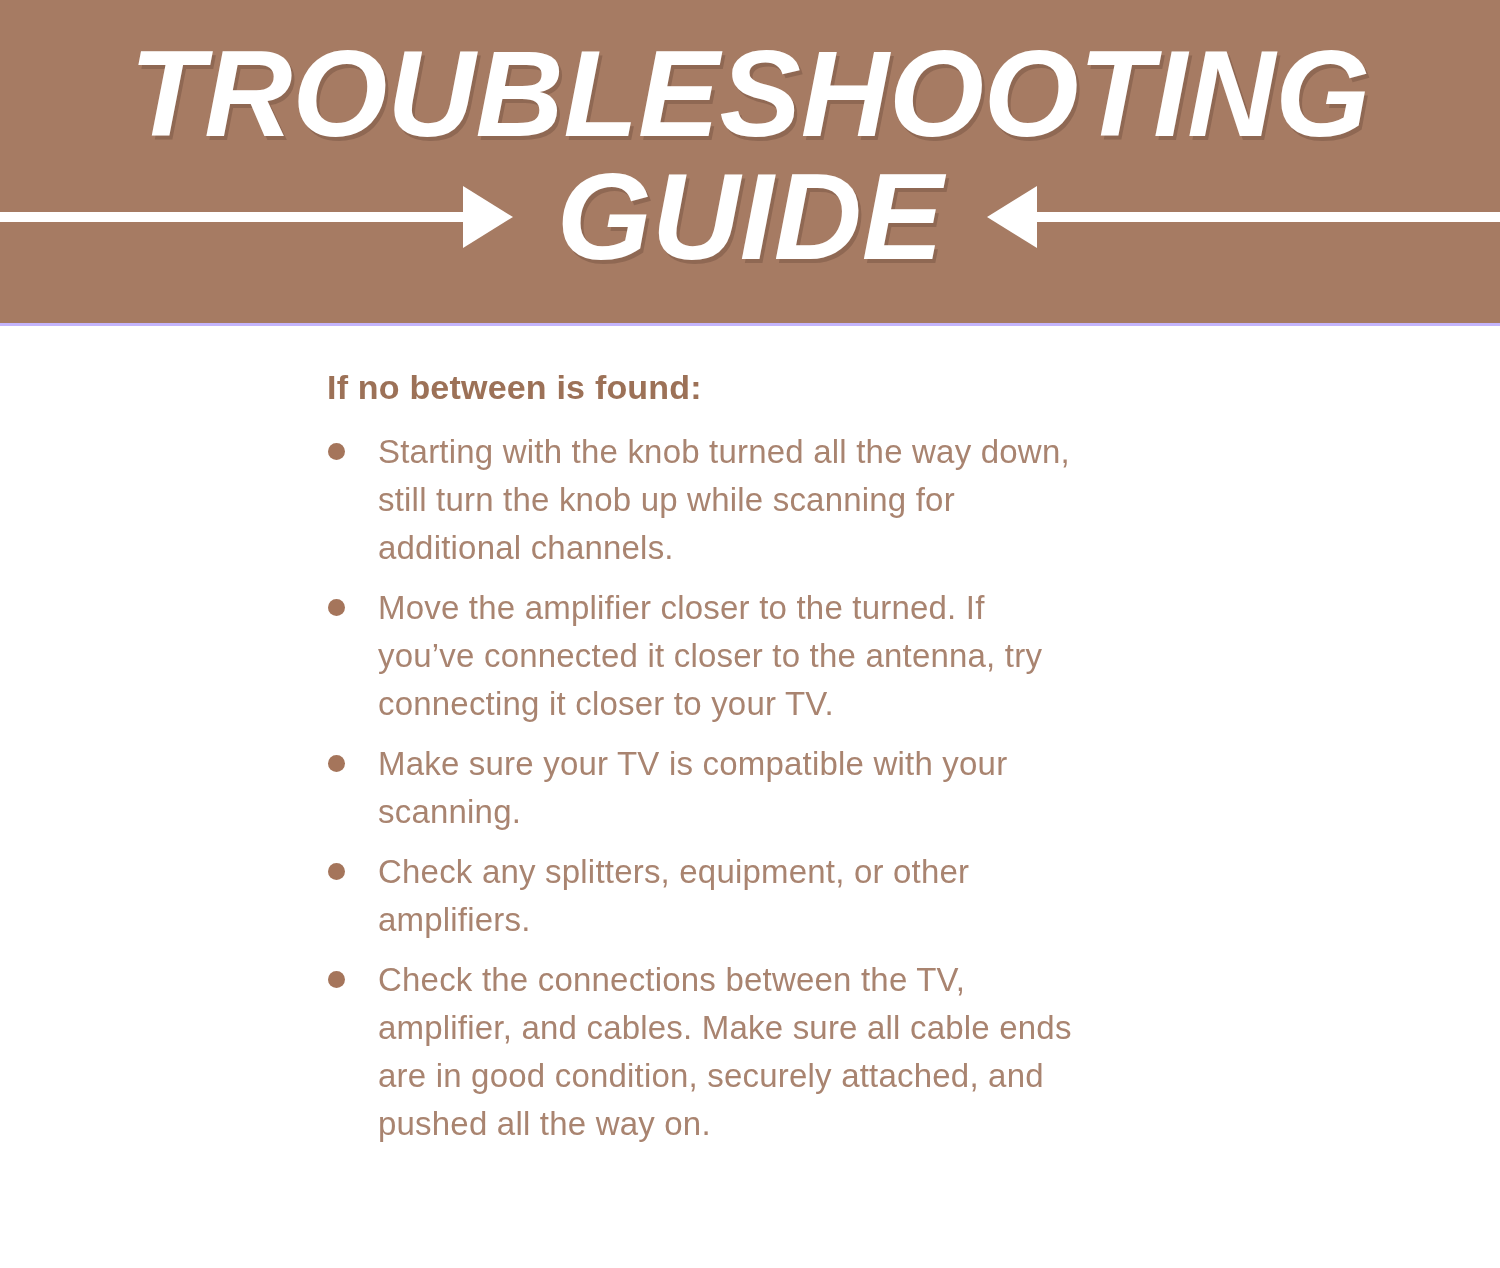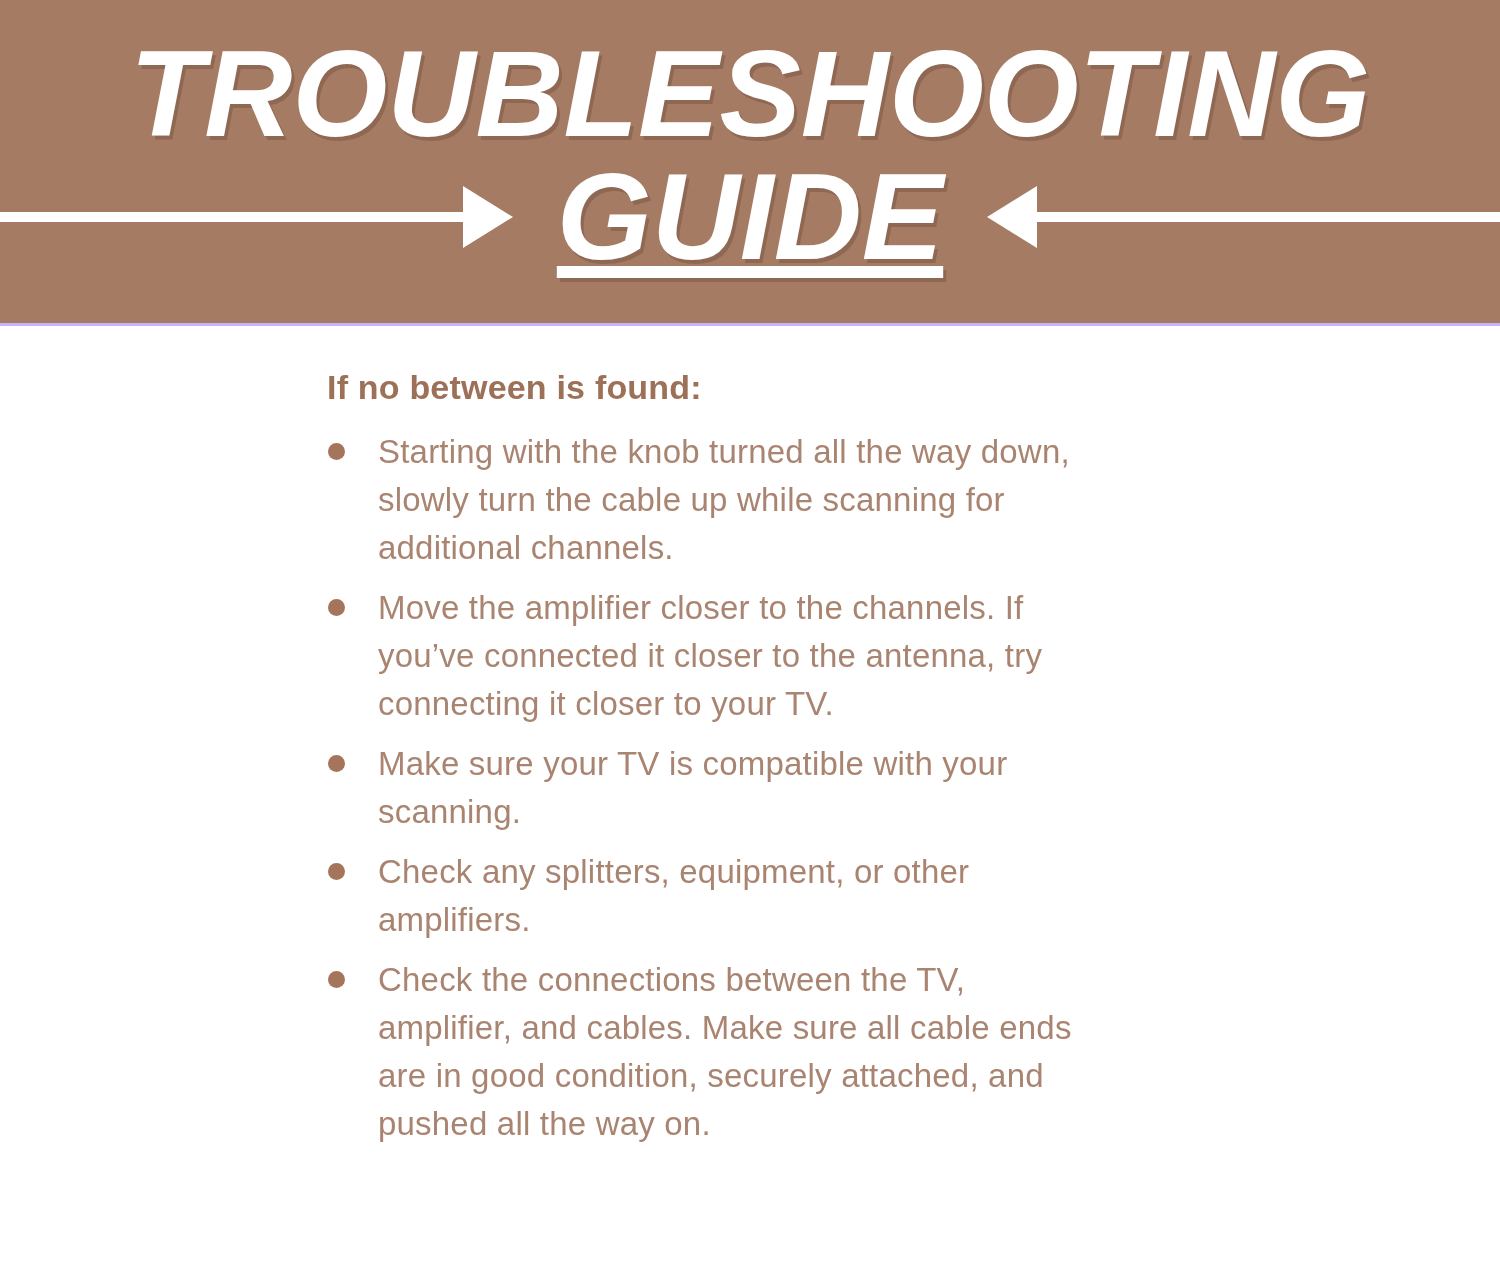--- a/index.html
+++ b/index.html
@@ -55,21 +55,20 @@
   }
   .guide-word {
     margin: 0 44px;
     font-style: italic;
     font-weight: 900;
     font-size: 122px;
     line-height: 1.05;
     color: #ffffff;
     text-shadow: 3px 4px 0 rgba(90, 60, 45, 0.30);
     white-space: nowrap;
-    text-decoration: underline;
   }
 
   
   .content {
     margin: 42px 0 0 327px;
     width: 920px;
   }
   .section-heading {
     margin: 0 0 22px 0;
     font-size: 34px;
@@ -115,26 +114,26 @@
   </div>
 
   <div class="content">
 
     <div class="section">
       <h2 class="section-heading">If no between is found:</h2>
       <ul class="bullet-list">
         <li class="bullet-item">
           <span class="bullet-dot"></span>
           <span class="bullet-text">Starting with the knob turned all the way down,
-slowly turn the cable up while scanning for
+still turn the knob up while scanning for
 additional channels.</span>
         </li>
         <li class="bullet-item">
           <span class="bullet-dot"></span>
-          <span class="bullet-text">Move the amplifier closer to the channels. If
+          <span class="bullet-text">Move the amplifier closer to the turned. If
 you’ve connected it closer to the antenna, try
 connecting it closer to your TV.</span>
         </li>
       </ul>
     </div>
 
     <div class="section">
       <ul class="bullet-list">
         <li class="bullet-item">
           <span class="bullet-dot"></span>

